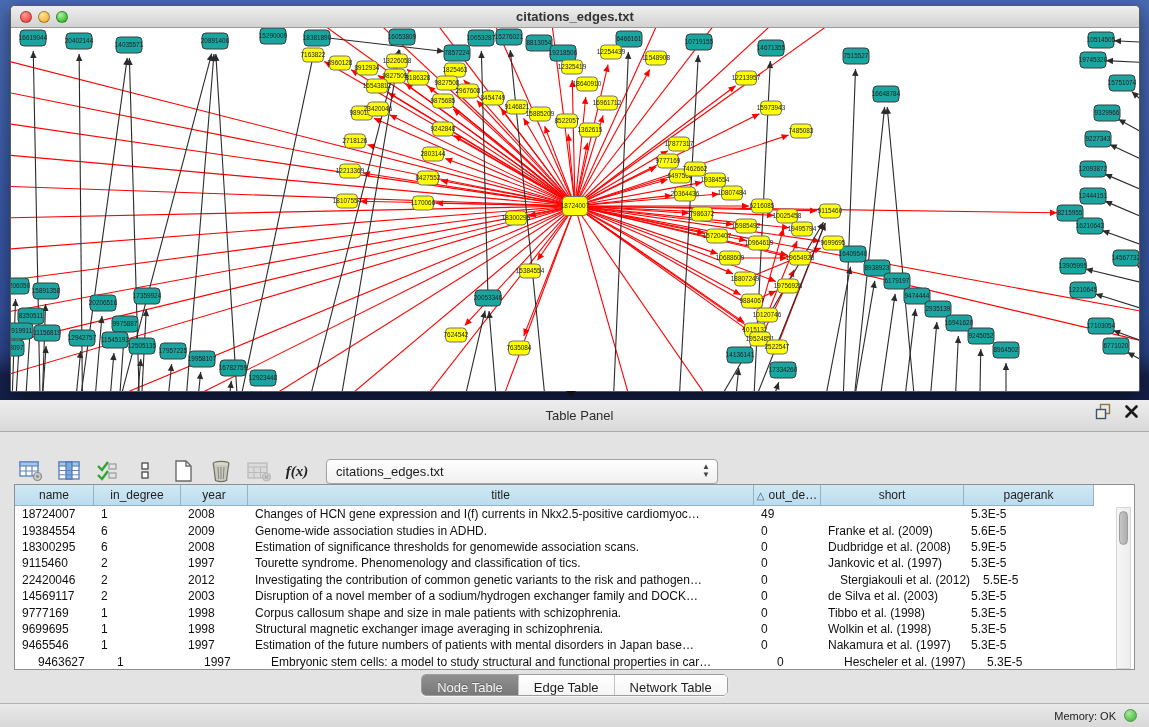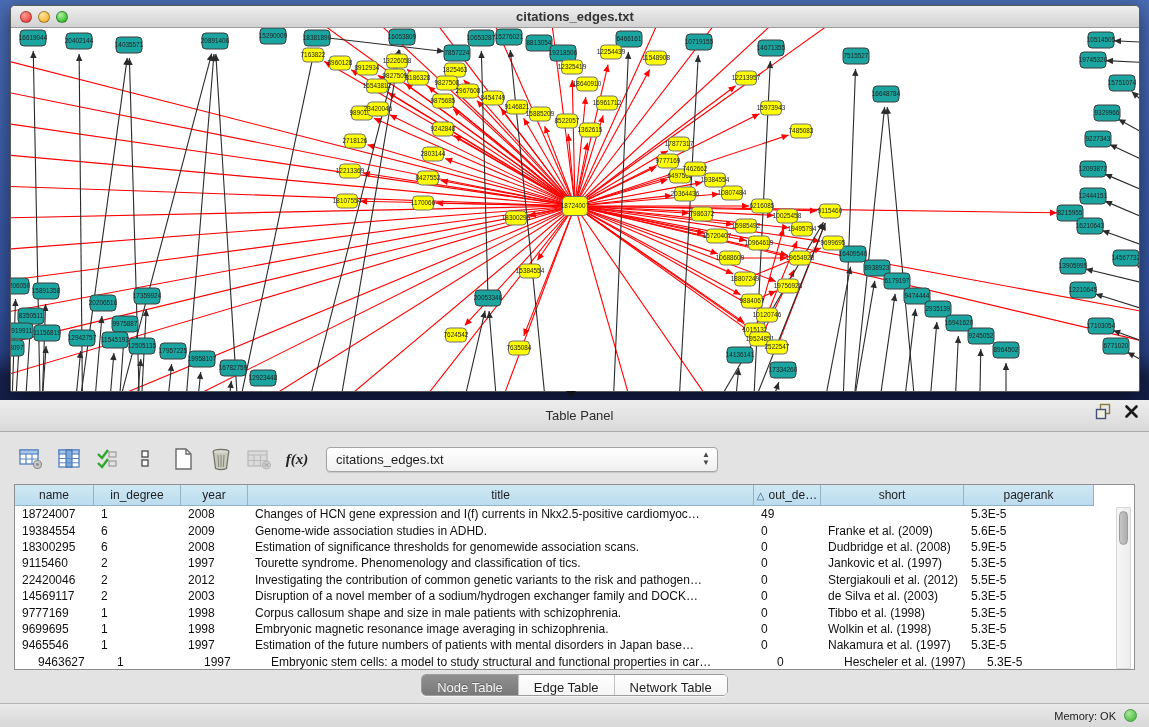--- a/index.html
+++ b/index.html
@@ -29,21 +29,21 @@
   #splitgrip { position:absolute; left:566px; top:391px; width:0; height:0;
     border-left:5px solid transparent; border-right:5px solid transparent; border-top:6px solid #111; }
 
   
   #panel { position:absolute; left:0; top:400px; width:1149px; height:327px; background:#E3E3E3; }
   #panelheader { position:relative; height:32px; background:linear-gradient(180deg,#ededed,#d9d9d9);
     border-bottom:1px solid #ababab; display:flex; align-items:center;justify-content:center; }
   #paneltitle { margin-left:10px; font-size:13px; color:#2d2d2d; }
   #panelbtns { position:absolute; right:10px; top:3px; display:flex; gap:12px; align-items:center; }
 
-  #toolbar { position:absolute; left:0; top:38px; width:1149px; height:42px; display:flex; align-items:center; }
+  #toolbar { position:absolute; left:0; top:50px; width:1149px; height:42px; display:flex; align-items:center; }
   .tbicon { width:30px; height:28px; margin-left:8px; display:flex; align-items:center; justify-content:center; }
   .tbicon:first-child { margin-left:16px; }
   #fxicon { font-family:"Liberation Serif",serif; font-style:italic; font-weight:bold; font-size:15px; color:#222; }
   #combo { position:relative; margin-left:14px; width:392px; height:25px; border:1px solid #a3a3a3; border-radius:4px;
     background:linear-gradient(180deg,#ffffff,#f0f0f0); display:flex; align-items:center;
     box-shadow:0 1px 1px rgba(0,0,0,.12); }
   #combo-label { margin-left:9px; font-size:13px; color:#1c1c1c; }
   #combo-arrows { position:absolute; right:7px; top:3px; display:flex; flex-direction:column; line-height:8px;
     font-size:8px; color:#444; }
 
@@ -1015,21 +1015,21 @@
             <div class="tcell" style="width: 67px;">0</div>
             <div class="tcell" style="width: 143px;">Jankovic et al. (1997)</div>
             <div class="tcell" style="width: 130px;">5.3E-5</div>
           </div>
           <div class="trow">
             <div class="tcell" style="width: 79px;">22420046</div>
             <div class="tcell" style="width: 87px;">2</div>
             <div class="tcell" style="width: 67px;">2012</div>
             <div class="tcell" style="width: 506px;">Investigating the contribution of common genetic variants to the risk and pathogen…</div>
             <div class="tcell" style="width: 67px;">0</div>
-            <div class="tcell" style="width: 143px;">Stergiakouli et al. (2012)</div>
+            <div class="tcell" style="width: 143px; margin-left: 12px;">Stergiakouli et al. (2012)</div>
             <div class="tcell" style="width: 130px;">5.5E-5</div>
           </div>
           <div class="trow">
             <div class="tcell" style="width: 79px;">14569117</div>
             <div class="tcell" style="width: 87px;">2</div>
             <div class="tcell" style="width: 67px;">2003</div>
             <div class="tcell" style="width: 506px;">Disruption of a novel member of a sodium/hydrogen exchanger family and DOCK…</div>
             <div class="tcell" style="width: 67px;">0</div>
             <div class="tcell" style="width: 143px;">de Silva et al. (2003)</div>
             <div class="tcell" style="width: 130px;">5.3E-5</div>
@@ -1040,21 +1040,21 @@
             <div class="tcell" style="width: 67px;">1998</div>
             <div class="tcell" style="width: 506px;">Corpus callosum shape and size in male patients with schizophrenia.</div>
             <div class="tcell" style="width: 67px;">0</div>
             <div class="tcell" style="width: 143px;">Tibbo et al. (1998)</div>
             <div class="tcell" style="width: 130px;">5.3E-5</div>
           </div>
           <div class="trow">
             <div class="tcell" style="width: 79px;">9699695</div>
             <div class="tcell" style="width: 87px;">1</div>
             <div class="tcell" style="width: 67px;">1998</div>
-            <div class="tcell" style="width: 506px;">Embryonic magnetic resonance image averaging in schizophrenia.</div>
+            <div class="tcell" style="width: 506px;">Structural magnetic exchanger image averaging in schizophrenia.</div>
             <div class="tcell" style="width: 67px;">0</div>
             <div class="tcell" style="width: 143px;">Wolkin et al. (1998)</div>
             <div class="tcell" style="width: 130px;">5.3E-5</div>
           </div>
           <div class="trow">
             <div class="tcell" style="width: 79px;">9465546</div>
             <div class="tcell" style="width: 87px;">1</div>
             <div class="tcell" style="width: 67px;">1997</div>
             <div class="tcell" style="width: 506px;">Estimation of the future numbers of patients with mental disorders in Japan base…</div>
             <div class="tcell" style="width: 67px;">0</div>

